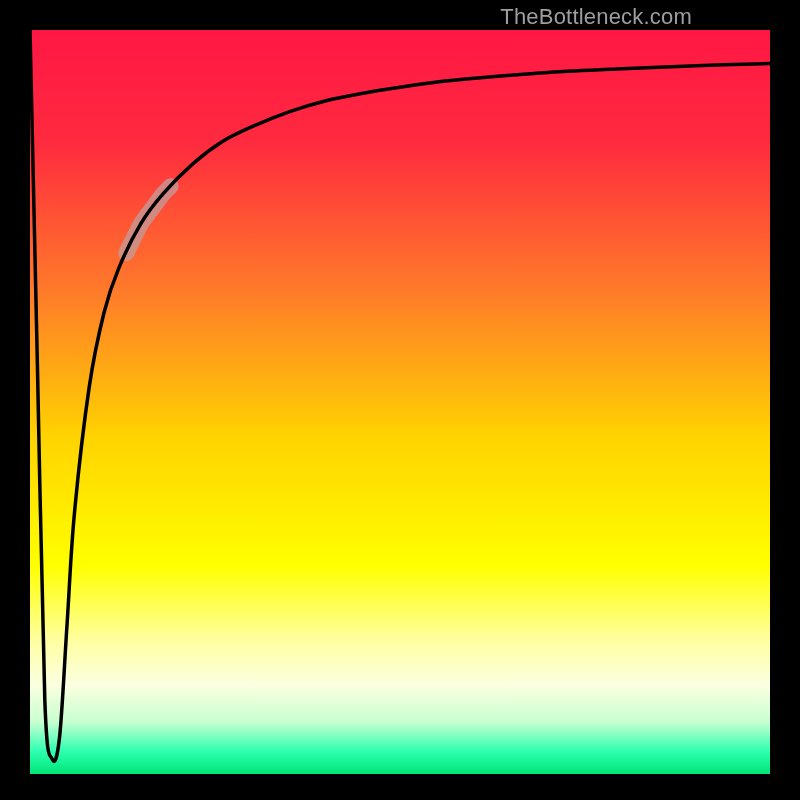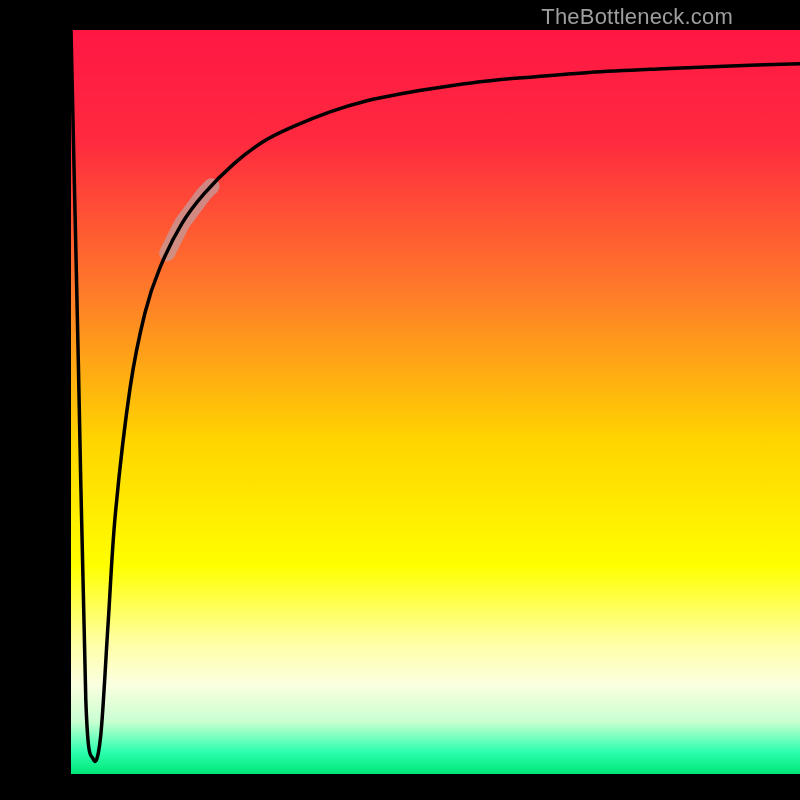--- a/index.html
+++ b/index.html
@@ -7,21 +7,20 @@
     padding: 0;
     width: 800px;
     height: 800px;
     background: #000;
     overflow: hidden;
   }
   .wrap {
     position: relative;
     width: 704px;
     height: 800px;
-    margin-left: 41px;
   }
   .attribution {
     position: absolute;
     top: 4px;
     right: 12px;
     font-family: -apple-system, BlinkMacSystemFont, "Segoe UI", Arial, sans-serif;
     font-size: 22px;
     font-weight: 400;
     color: #9f9e9e;
     letter-spacing: 0.2px;

